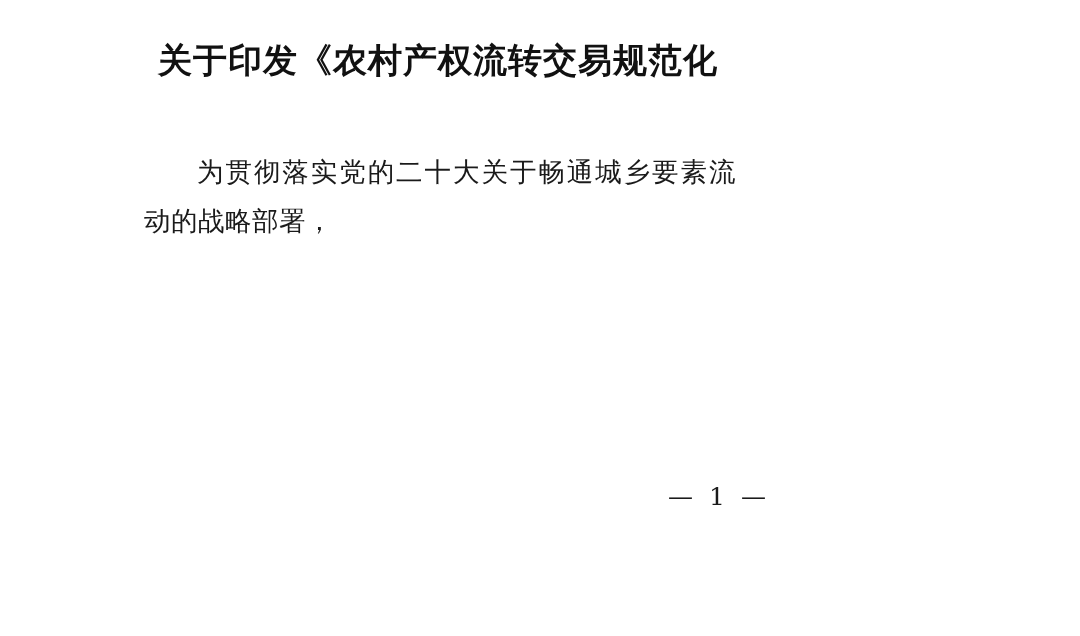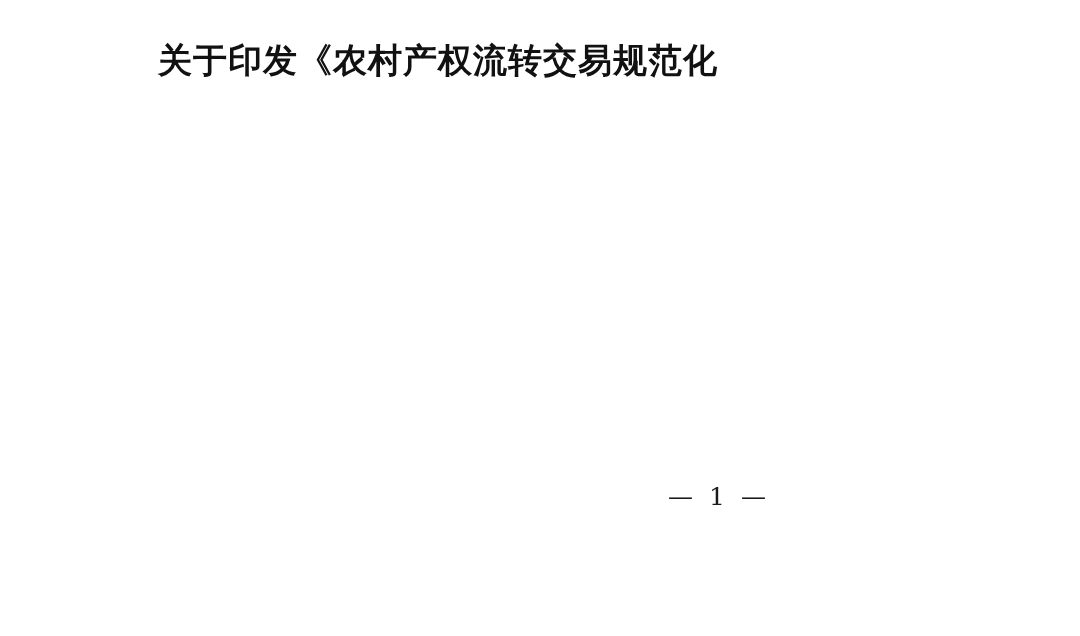--- a/index.html
+++ b/index.html
@@ -76,19 +76,20 @@
 </head>
 <body>
 
 <div class="page">
 
   <h1 class="doc-title">
     <span class="title-line">关于印发《农村产权流转交易规范化</span>
   </h1>
 
   <div class="body-block">
+    <p class="body-para indent">为贯彻落实党的二十大关于畅通城乡要素流动的战略部署，</p>
   </div>
 
   <div class="page-number">
     <span class="dash">—</span><span class="num">1</span><span class="dash">—</span>
   </div>
 
 </div>
 
 </body></html>

